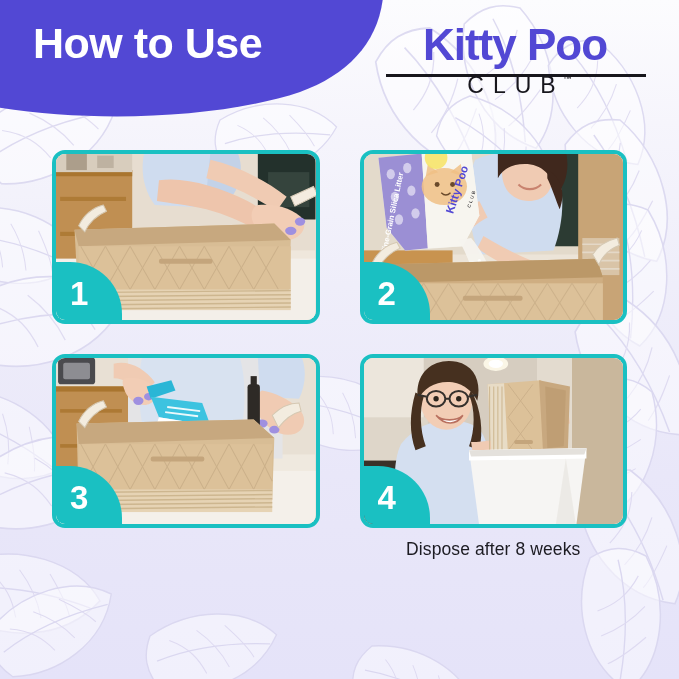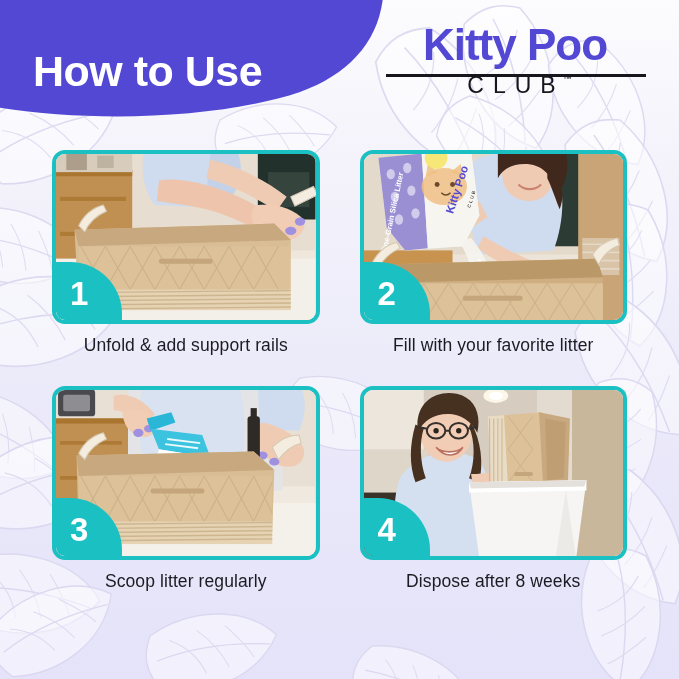--- a/index.html
+++ b/index.html
@@ -58,21 +58,20 @@
     position: absolute;
     left: 33px;
     top: 22px;
     width: 300px;
     color: #ffffff;
     font-size: 43px;
     font-weight: 700;
     letter-spacing: -0.5px;
     line-height: 1.0;
     white-space: nowrap;
-    margin-top: 28px;
   }
 
   
   #logo {
     position: absolute;
     left: 380px;
     top: 22px;
     width: 270px;
     height: 92px;
     text-align: center;
@@ -349,21 +348,20 @@
               </g>
             </g>
 
             <path d="M22,72 C28,60 38,54 46,52 L49,58 C42,61 33,67 28,78 Z" fill="#f3ecdf" stroke="#d5c8b2" stroke-width="1"></path>
           </svg>
         </div>
         <div class="badge">
           <span class="badge-num">1</span>
         </div>
       </div>
-      <div class="step-caption">Unfold &amp; add support rails</div>
     </div>
 
     <div class="step">
       <div class="step-card">
         <div class="photo">
           <svg viewBox="0 0 252 166" preserveAspectRatio="xMidYMid slice">
             <rect x="0" y="0" width="252" height="166" fill="#ece4d8"></rect>
             <rect x="0" y="0" width="252" height="100" fill="#e3dacb"></rect>
 
             <rect x="178" y="0" width="36" height="92" fill="#2c3b33"></rect>
@@ -434,21 +432,20 @@
             </g>
             <rect x="96" y="140" width="58" height="5" rx="2" fill="#c4a57c"></rect>
             <path d="M8,108 C14,96 24,90 32,88 L35,94 C28,97 19,103 14,114 Z" fill="#f3ecdf" stroke="#d5c8b2" stroke-width="1"></path>
             <path d="M222,100 C228,90 238,86 246,84 L248,91 C240,94 232,100 228,110 Z" fill="#f3ecdf" stroke="#d5c8b2" stroke-width="1"></path>
           </svg>
         </div>
         <div class="badge">
           <span class="badge-num">2</span>
         </div>
       </div>
-      <div class="step-caption">Fill with your favorite litter</div>
     </div>
 
     <div class="step">
       <div class="step-card">
         <div class="photo">
           <svg viewBox="0 0 252 166" preserveAspectRatio="xMidYMid slice">
             <rect x="0" y="0" width="252" height="166" fill="#efe9df"></rect>
             <rect x="0" y="0" width="252" height="96" fill="#e8e0d4"></rect>
 
             <rect x="2" y="2" width="36" height="26" rx="3" fill="#4a4a4e"></rect>
@@ -512,21 +509,20 @@
                 <path d="M22,133 L210,131 M22,137 L210,135 M22,141 L210,139 M22,145 L210,143 M22,149 L210,147"></path>
               </g>
             </g>
             <path d="M22,64 C28,52 38,46 46,44 L49,50 C42,53 33,59 28,70 Z" fill="#f3ecdf" stroke="#d5c8b2" stroke-width="1"></path>
           </svg>
         </div>
         <div class="badge">
           <span class="badge-num">3</span>
         </div>
       </div>
-      <div class="step-caption">Scoop litter regularly</div>
     </div>
 
     <div class="step">
       <div class="step-card">
         <div class="photo">
           <svg viewBox="0 0 252 166" preserveAspectRatio="xMidYMid slice">
             <rect x="0" y="0" width="252" height="166" fill="#e9e2d8"></rect>
 
             <rect x="0" y="0" width="252" height="166" fill="#ece6dc"></rect>
             <rect x="58" y="0" width="110" height="92" fill="#d6cdc0"></rect>

